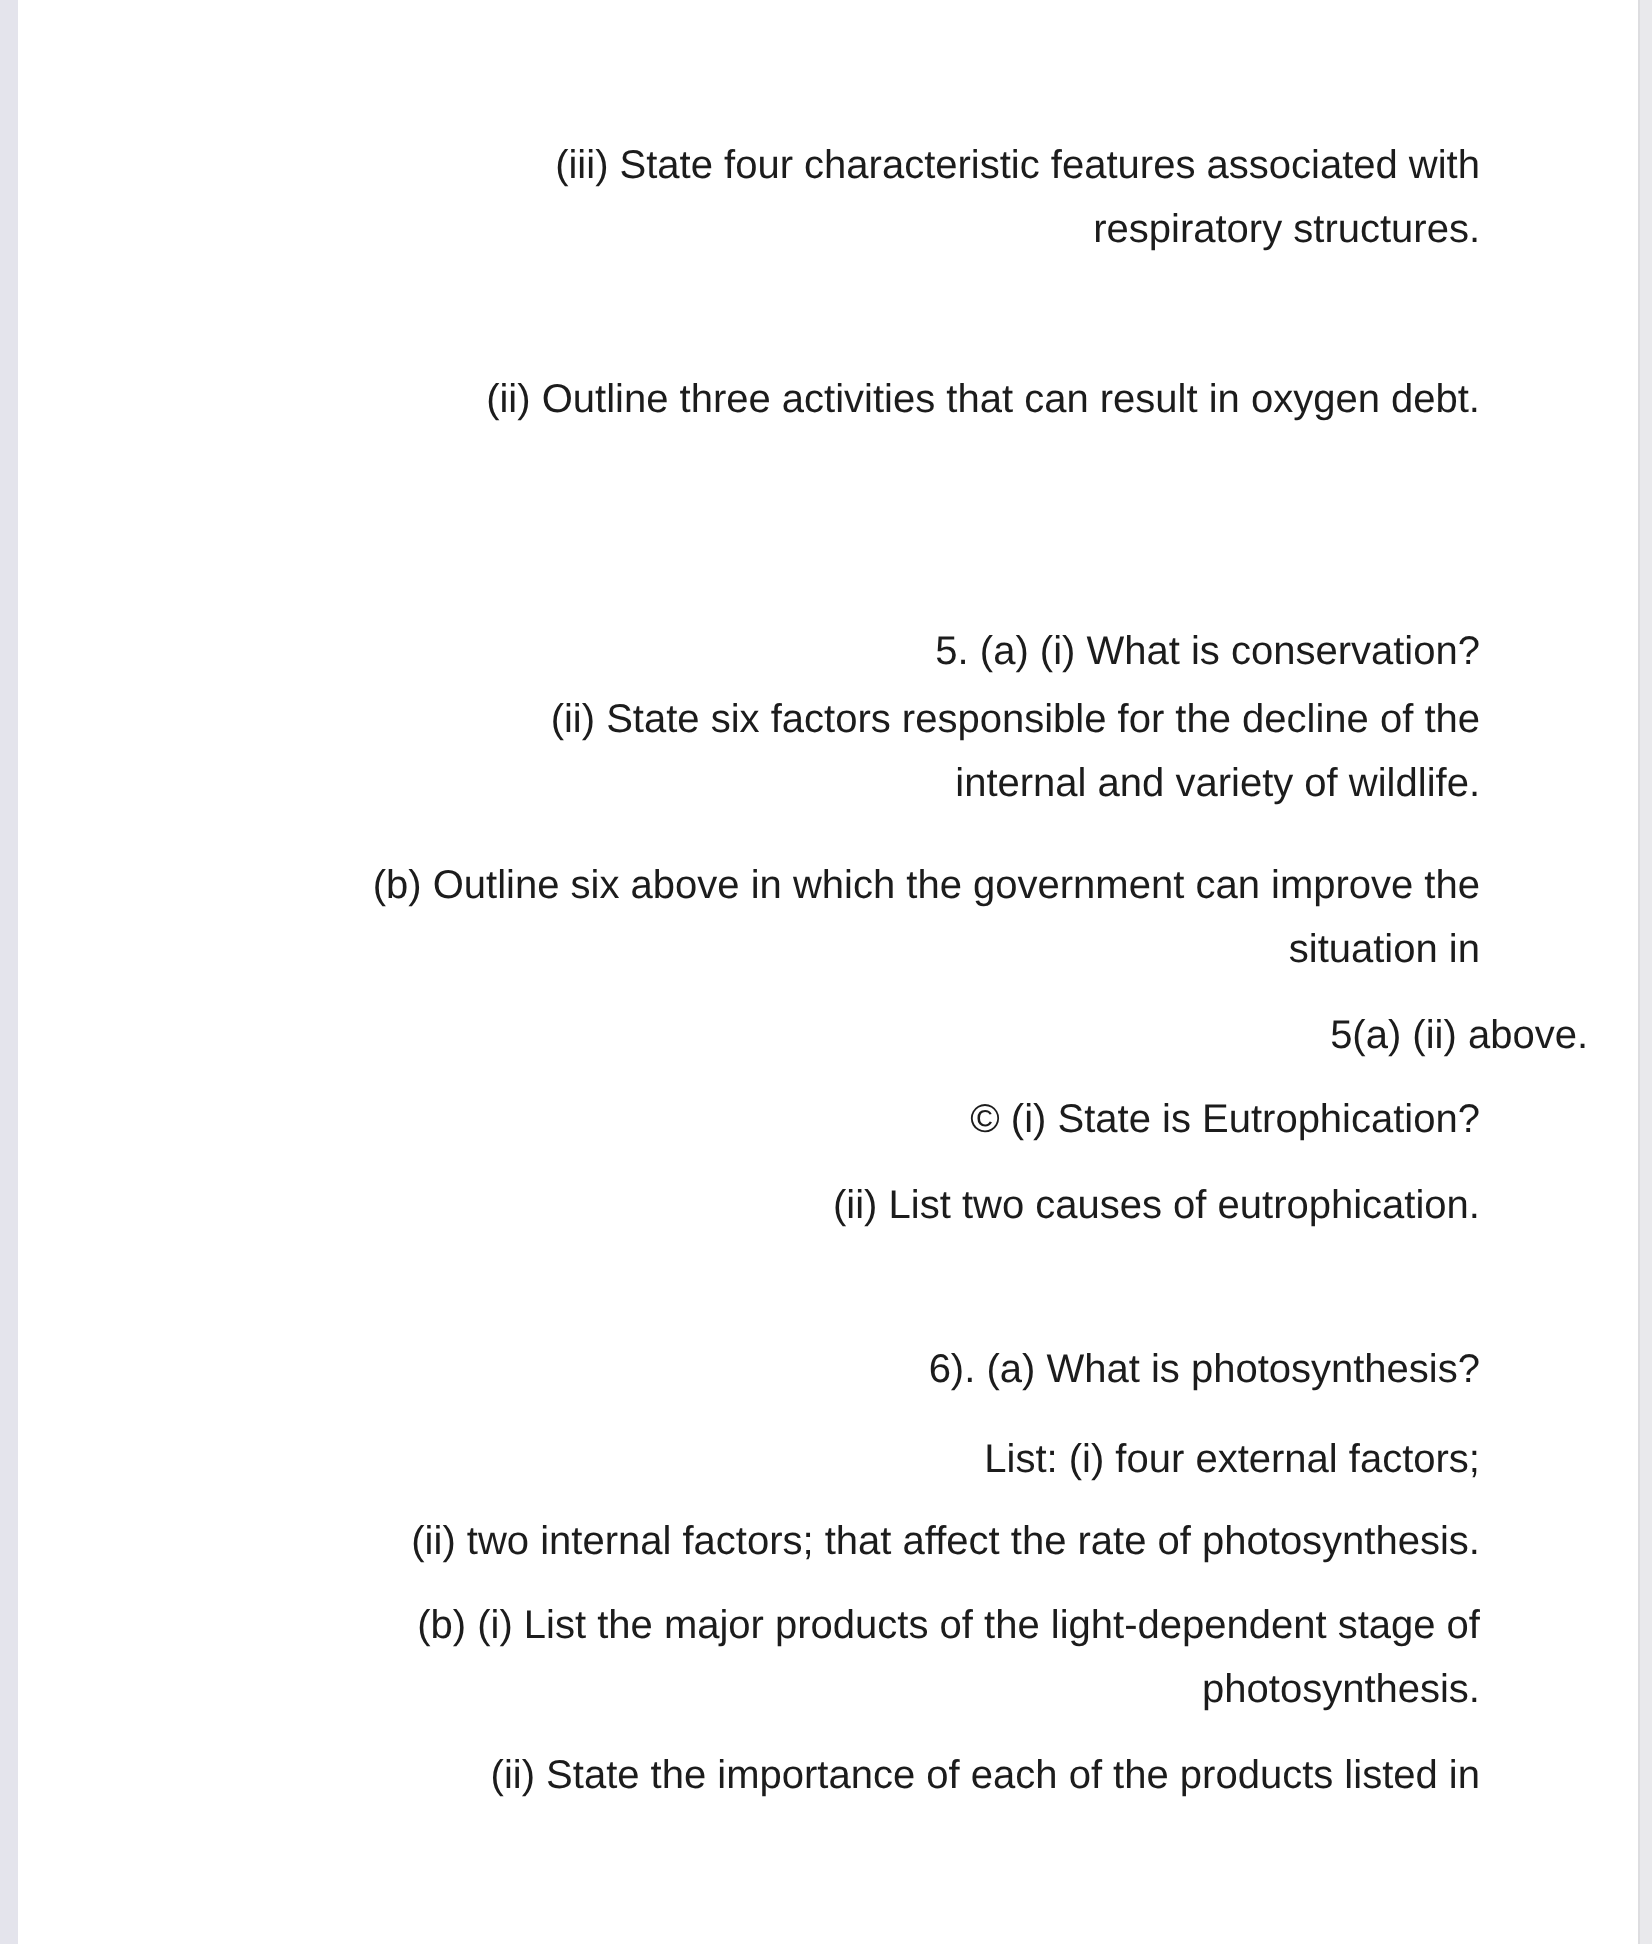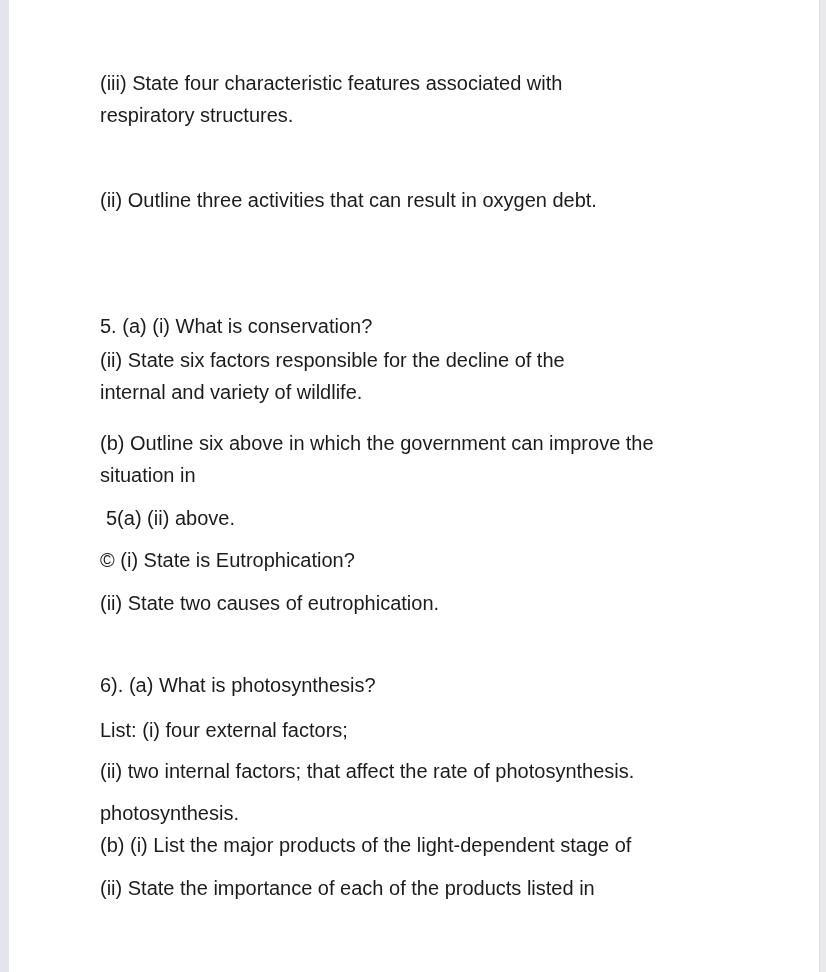--- a/index.html
+++ b/index.html
@@ -8,20 +8,21 @@
     background: #ffffff;
   }
   .screen {
     position: relative;
     width: 826px;
     height: 972px;
     background: var(--page-bg, #ffffff);
     overflow: hidden;
     font-family: "Liberation Sans", sans-serif;
     color: var(--text-color, #1c1c1c);
+    text-align: right;
   }
   .edge-strip {
     position: absolute;
     top: 0;
     height: 100%;
   }
   .edge-strip.left {
     left: 0;
     width: 9px;
     background: var(--left-strip, #e4e4ec);
@@ -44,20 +45,21 @@
     left: 100px;
     width: 640px;
     margin: 0;
     font-size: 20px;
     line-height: 32px;
     font-weight: 400;
     letter-spacing: 0px;
   }
   .para.indent {
     padding-left: 6px;
+    margin-left: 48px;
   }
   .line {
     display: block;
     white-space: nowrap;
   }
 </style>
 </head>
 <body>
 
 <div class="screen">
@@ -92,38 +94,38 @@
 
     <p class="para indent" style="top:502px">
       <span class="line">5(a) (ii) above.</span>
     </p>
 
     <p class="para" style="top:544px">
       <span class="line">© (i) State is Eutrophication?</span>
     </p>
 
     <p class="para" style="top:587px">
-      <span class="line">(ii) State two causes of eutrophication.</span>
+      <span class="line">(ii) List two causes of eutrophication.</span>
     </p>
 
     <p class="para" style="top:669px">
       <span class="line">6). (a) What is photosynthesis?</span>
     </p>
 
     <p class="para" style="top:714px">
       <span class="line">List: (i) four external factors;</span>
     </p>
 
     <p class="para" style="top:755px">
       <span class="line">(ii) two internal factors; that affect the rate of photosynthesis.</span>
     </p>
 
     <p class="para" style="top:797px">
+      <span class="line">(b) (i) List the major products of the light-dependent stage of</span>
       <span class="line">photosynthesis.</span>
-      <span class="line">(b) (i) List the major products of the light-dependent stage of</span>
     </p>
 
     <p class="para" style="top:872px">
       <span class="line">(ii) State the importance of each of the products listed in</span>
     </p>
 
   </div>
 </div>
 
 </body></html>

